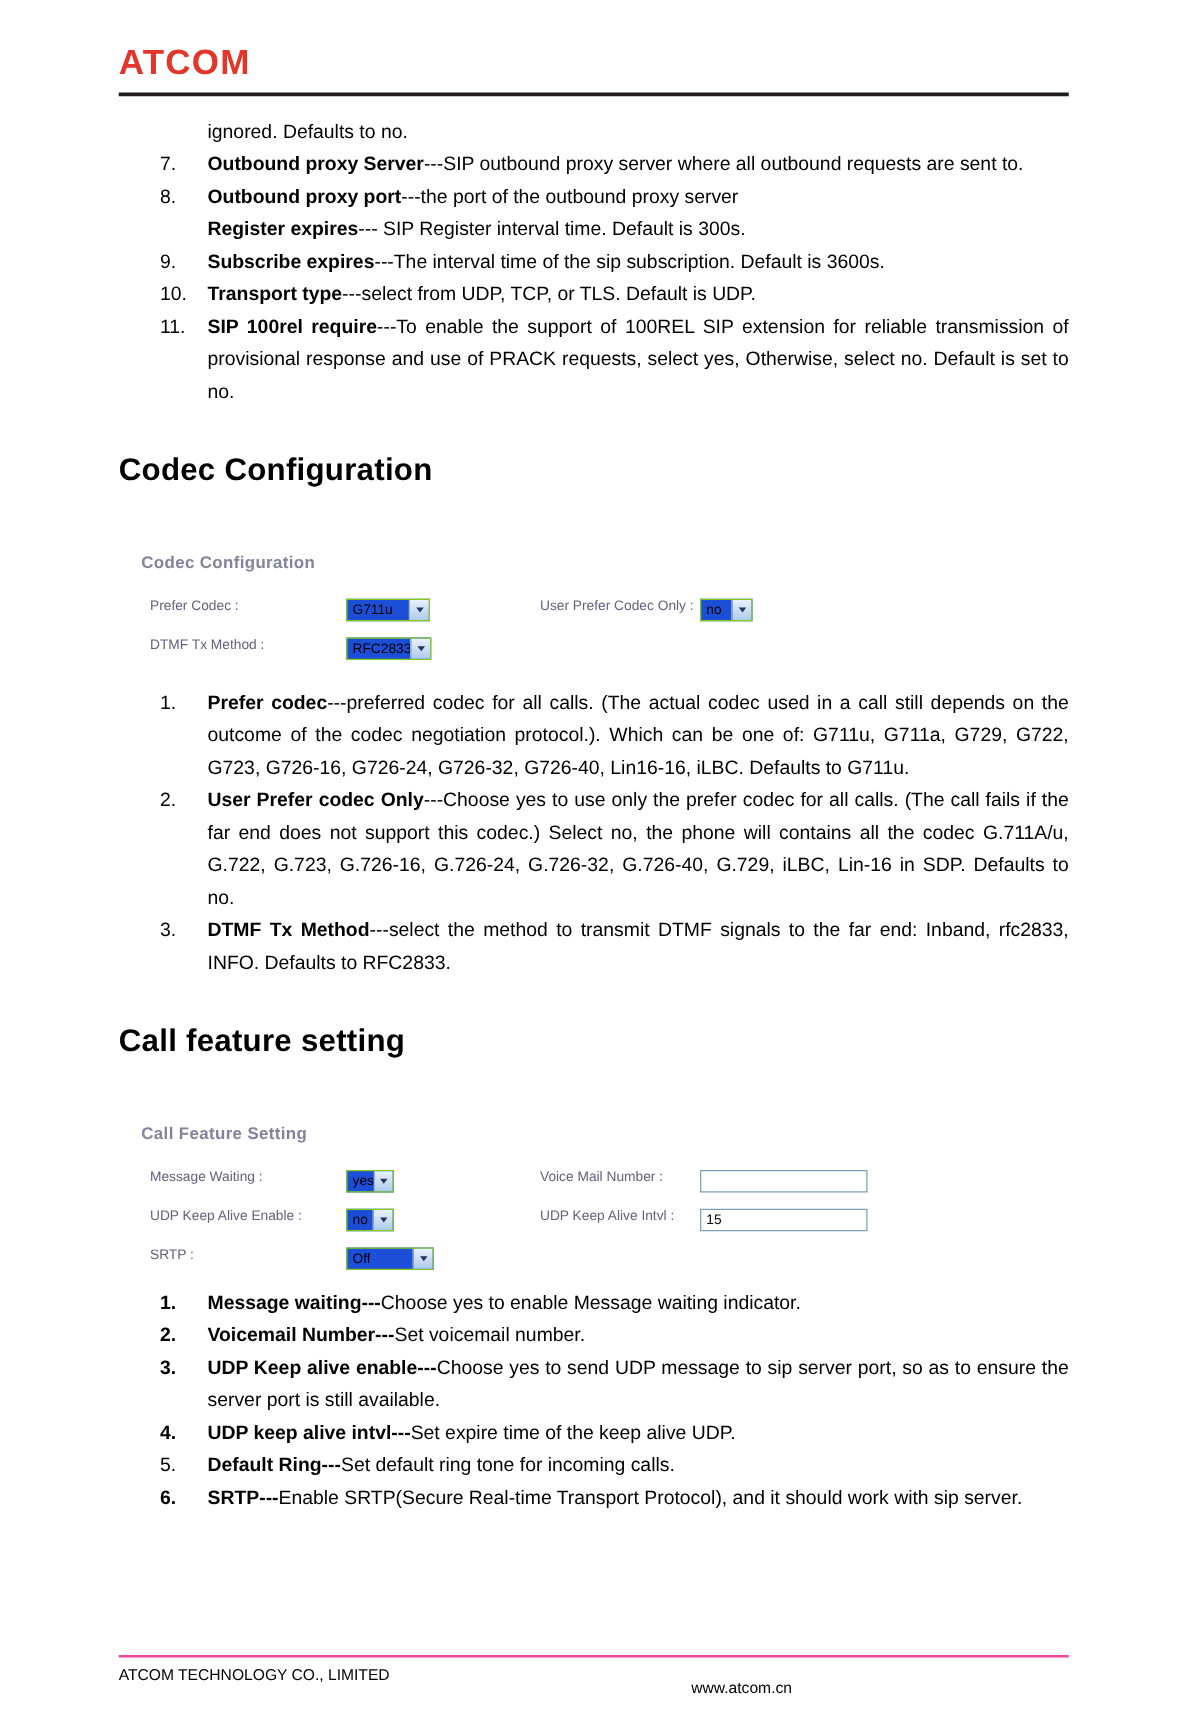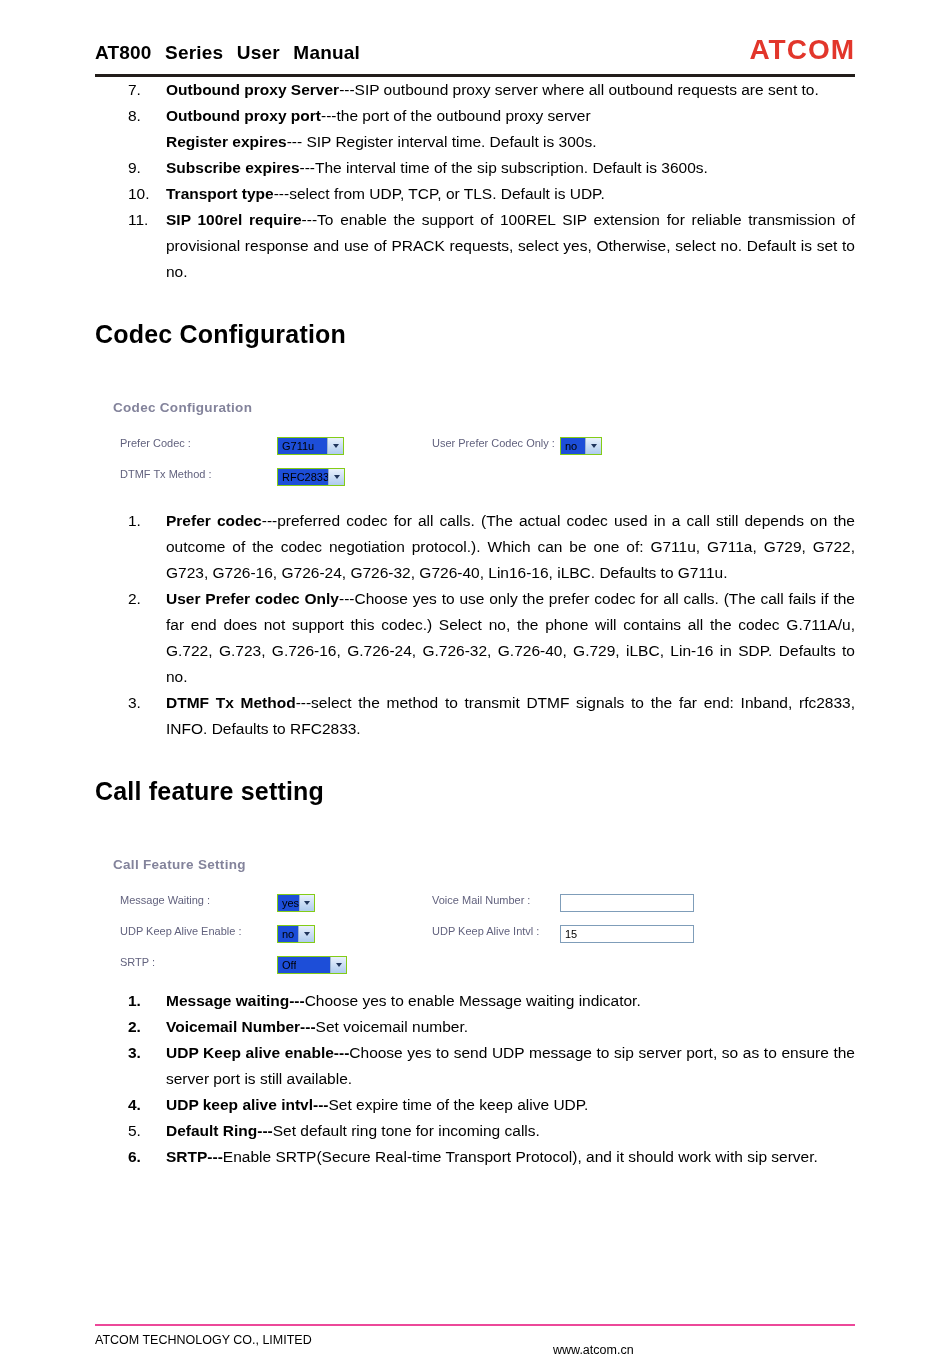--- a/index.html
+++ b/index.html
@@ -72,24 +72,24 @@
   }
   .footer .site{position:absolute;left:458px;top:17px;}
 </style>
 </head>
 <body>
 
 <div class="page">
   <div class="content">
 
     <div class="header">
-      <span class="header-title">AT800  Series  User  Manual</span>
       <span class="logo">ATCOM</span>
     </div>
 
+    <p class="intro">ignored. Defaults to no.</p>
 
     <div class="nlist">
       <div class="li">
         <span class="num">7.</span>
         <p class="litext"><b>Outbound proxy Server</b><span>---SIP outbound proxy server where all outbound requests are sent to.</span></p>
       </div>
       <div class="li">
         <span class="num">8.</span>
         <p class="litext"><b>Outbound proxy port</b><span>---the port of the outbound proxy server</span></p>
       </div>

